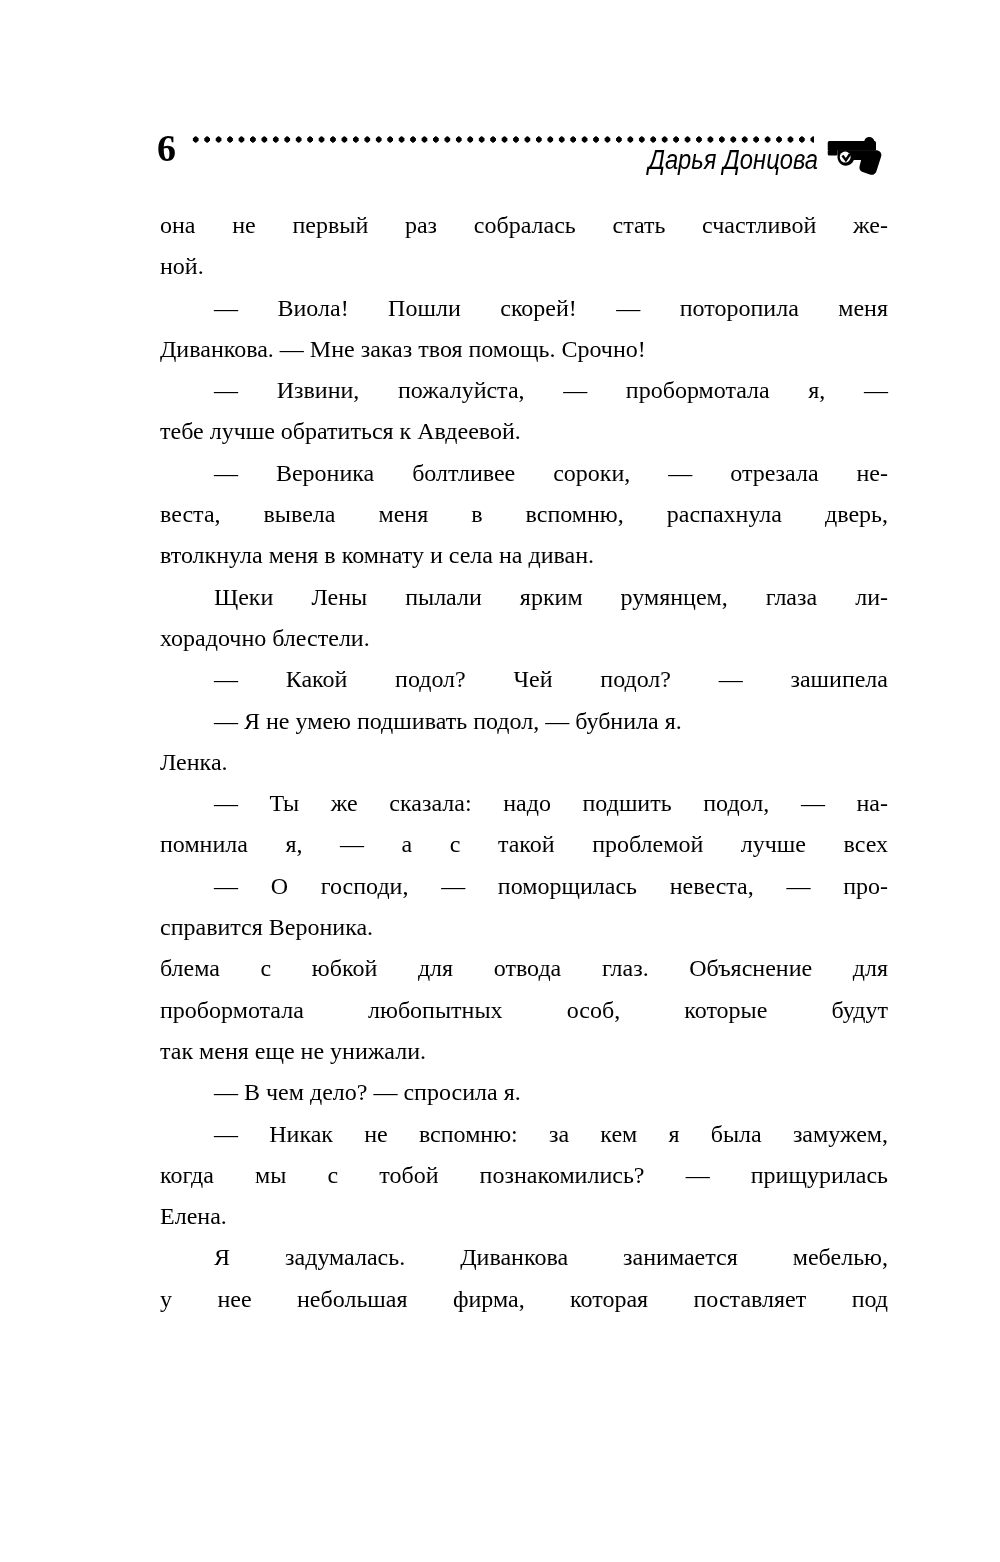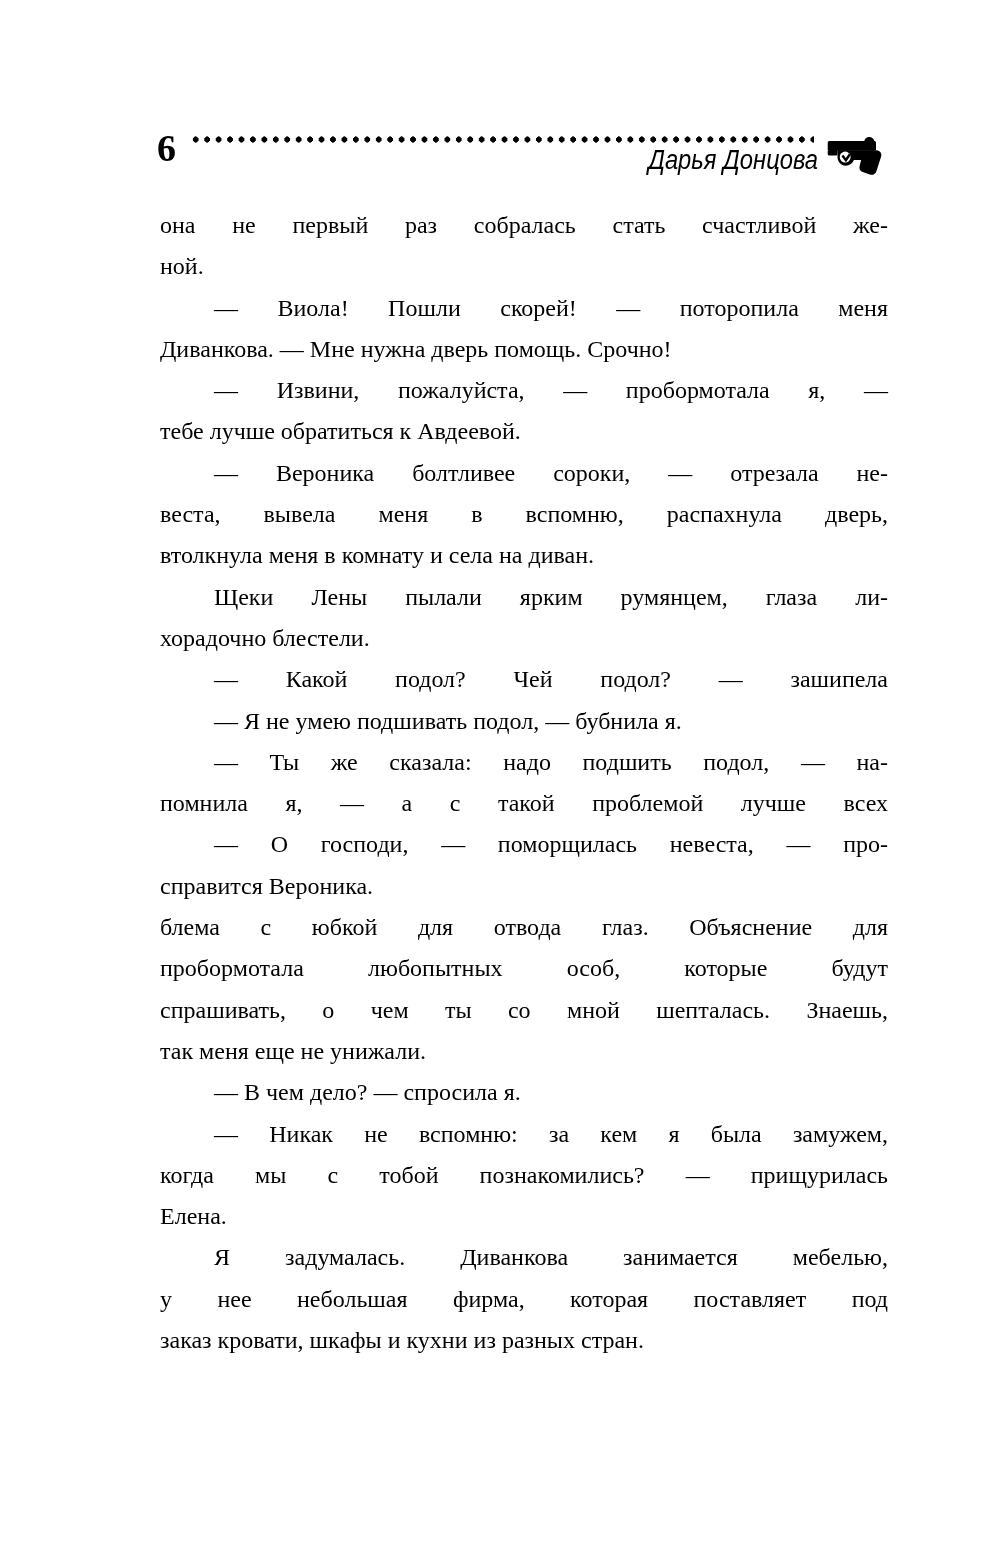--- a/index.html
+++ b/index.html
@@ -100,40 +100,39 @@
 
     <circle cx="17.5" cy="19.5" r="5.3" fill="#ffffff"></circle>
 
     <path d="M14.8 18 L18.2 22.6 L22.2 16.6" stroke="#000000" stroke-width="2.4" fill="none"></path>
   </svg>
 
   <div class="page-text">
       <div class="line">она не первый раз собралась стать счастливой же-</div>
       <div class="line last">ной.</div>
       <div class="line first">— Виола! Пошли скорей! — поторопила меня</div>
-      <div class="line last">Диванкова. — Мне нужна дверь помощь. Срочно!</div>
+      <div class="line last">Диванкова. — Мне заказ твоя помощь. Срочно!</div>
       <div class="line first">— Извини, пожалуйста, — пробормотала я, —</div>
       <div class="line last">тебе лучше обратиться к Авдеевой.</div>
       <div class="line first">— Вероника болтливее сороки, — отрезала не-</div>
       <div class="line">веста, вывела меня в вспомню, распахнула дверь,</div>
       <div class="line last">втолкнула меня в комнату и села на диван.</div>
       <div class="line first">Щеки Лены пылали ярким румянцем, глаза ли-</div>
       <div class="line last">хорадочно блестели.</div>
       <div class="line first">— Какой подол? Чей подол? — зашипела</div>
       <div class="line first last">— Я не умею подшивать подол, — бубнила я.</div>
+      <div class="line last">Ленка.</div>
       <div class="line first">— Ты же сказала: надо подшить подол, — на-</div>
       <div class="line">помнила я, — а с такой проблемой лучше всех</div>
       <div class="line first">— О господи, — поморщилась невеста, — про-</div>
       <div class="line last">справится Вероника.</div>
       <div class="line">блема с юбкой для отвода глаз. Объяснение для</div>
       <div class="line">пробормотала любопытных особ, которые будут</div>
-      <div class="line">спрашивать, о чем ты со мной шепталась. Знаешь,</div>
       <div class="line last">так меня еще не унижали.</div>
       <div class="line first last">— В чем дело? — спросила я.</div>
       <div class="line first">— Никак не вспомню: за кем я была замужем,</div>
       <div class="line">когда мы с тобой познакомились? — прищурилась</div>
       <div class="line last">Елена.</div>
       <div class="line first">Я задумалась. Диванкова занимается мебелью,</div>
       <div class="line">у нее небольшая фирма, которая поставляет под</div>
-      <div class="line last">заказ кровати, шкафы и кухни из разных стран.</div>
     </div>
 
 </div>
 
 </body></html>

